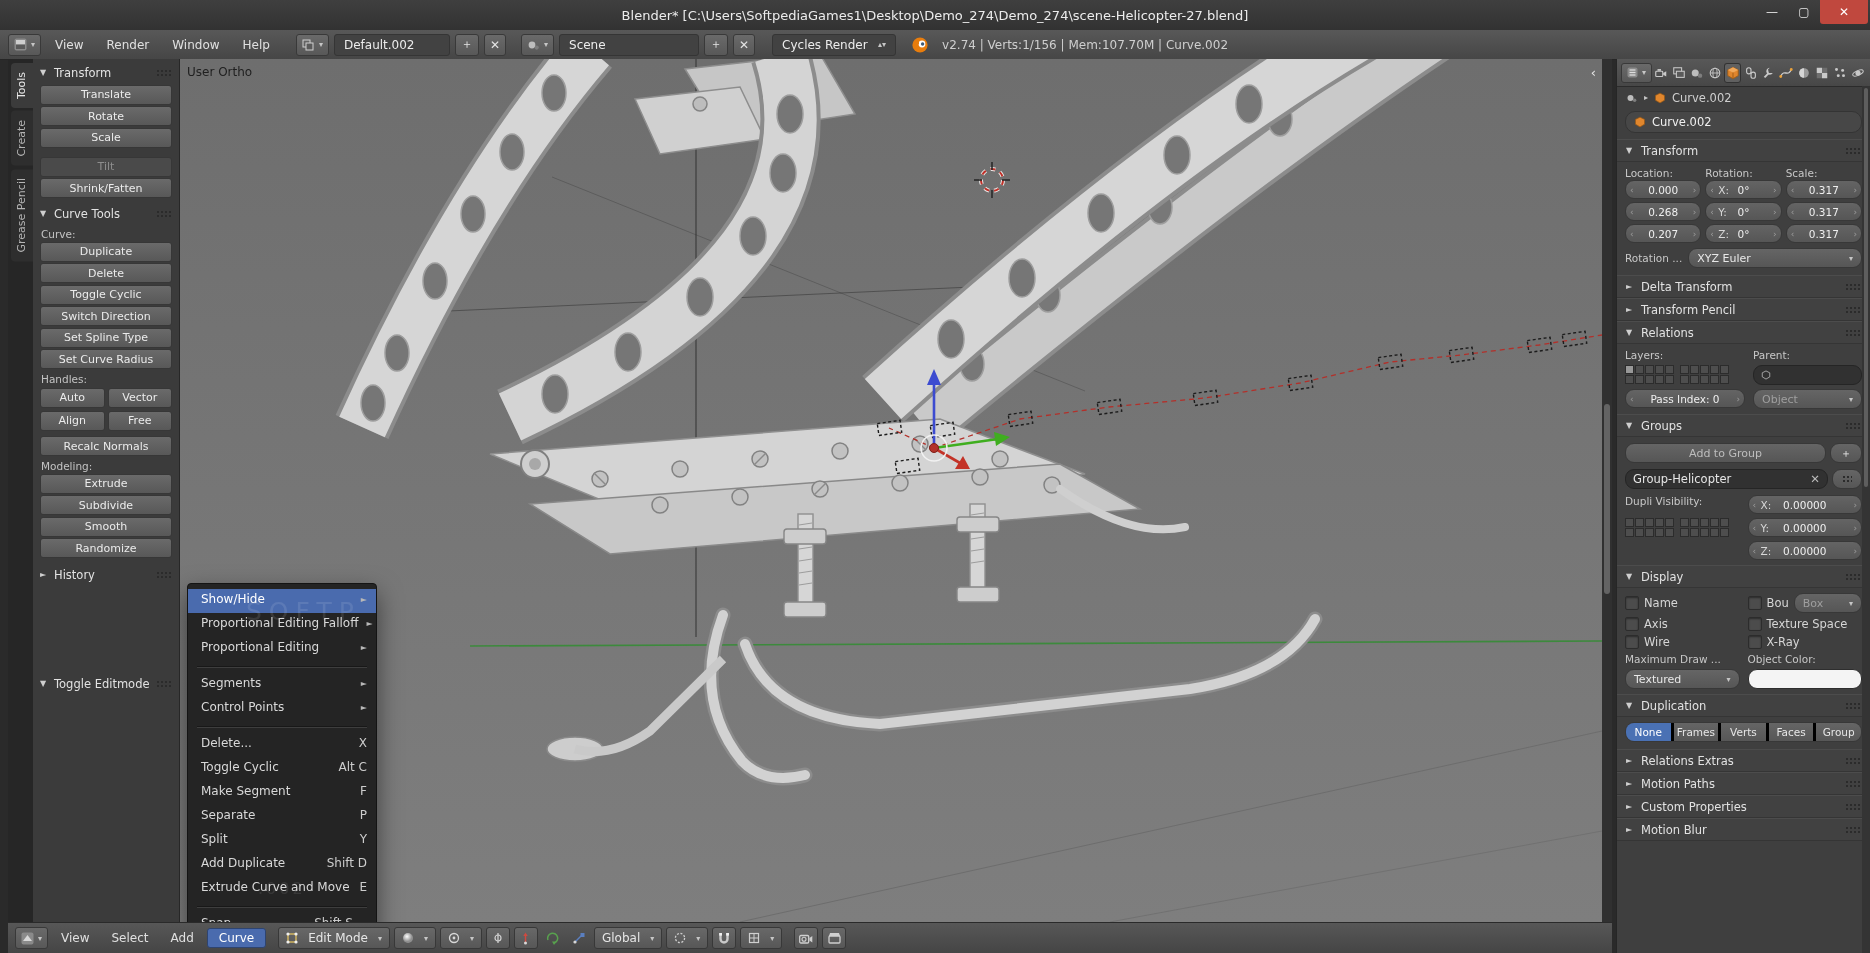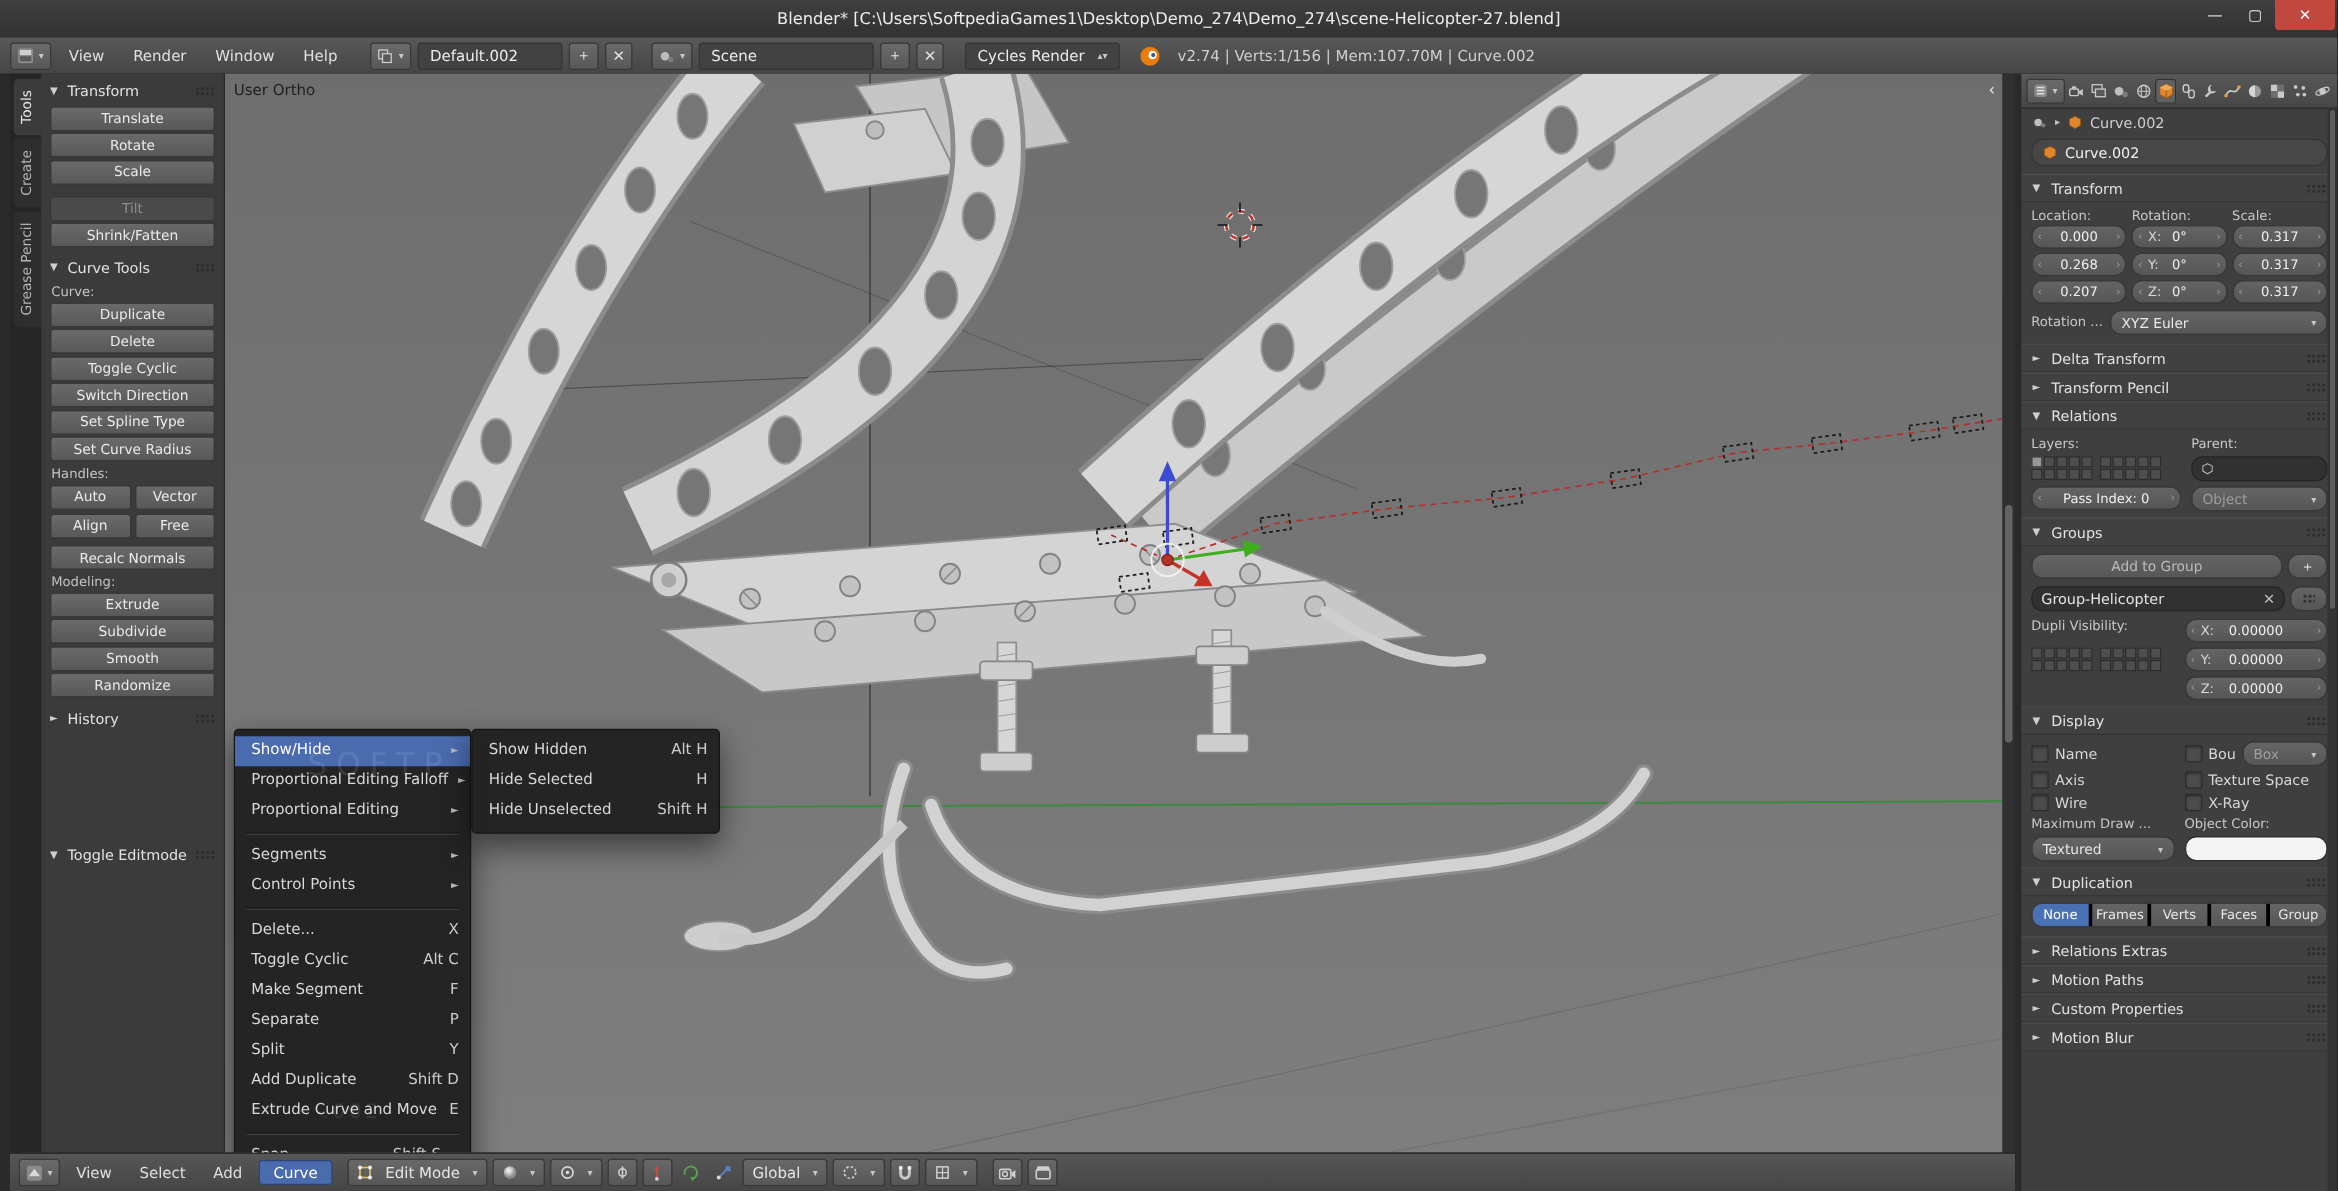--- a/index.html
+++ b/index.html
@@ -471,34 +471,20 @@
       <div class="mi">
         <span class="lbl">Mirror</span>
         <span class="arr">►</span>
       </div>
       <div class="mi">
         <span class="lbl">Transform</span>
         <span class="arr">►</span>
       </div>
     </div>
 
-    <div class="ctx ctx-sub">
-      <div class="mi">
-        <span class="lbl">Show Hidden</span>
-        <span class="sc">Alt H</span>
-      </div>
-      <div class="mi">
-        <span class="lbl">Hide Selected</span>
-        <span class="sc">H</span>
-      </div>
-      <div class="mi">
-        <span class="lbl">Hide Unselected</span>
-        <span class="sc">Shift H</span>
-      </div>
-    </div>
   </div>
 
   <div class="vscroll">
     <div class="vthumb"></div>
   </div>
 
   <div class="view-header">
     <div class="hbtn">
       <svg width="13" height="13" viewBox="0 0 13 13">
         <rect x="0.5" y="0.5" width="12" height="12" rx="2" fill="#8a8a8a"></rect>

